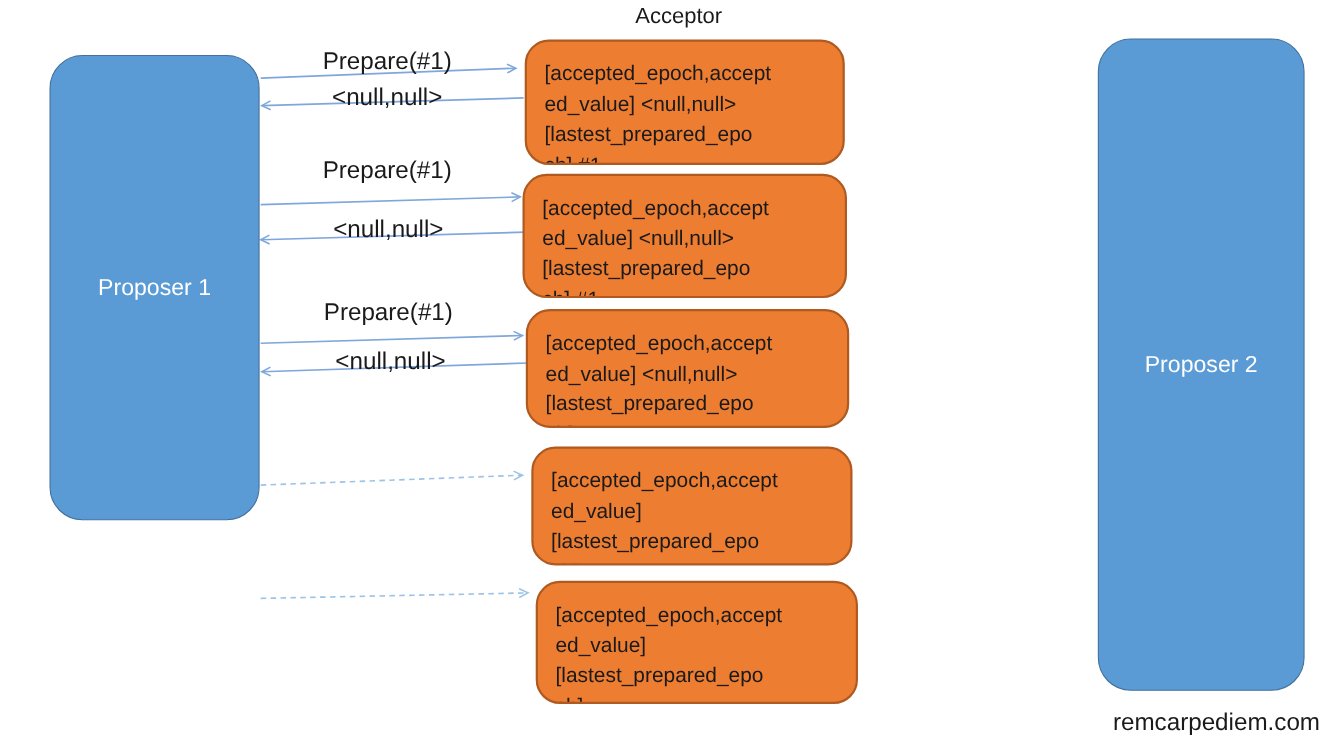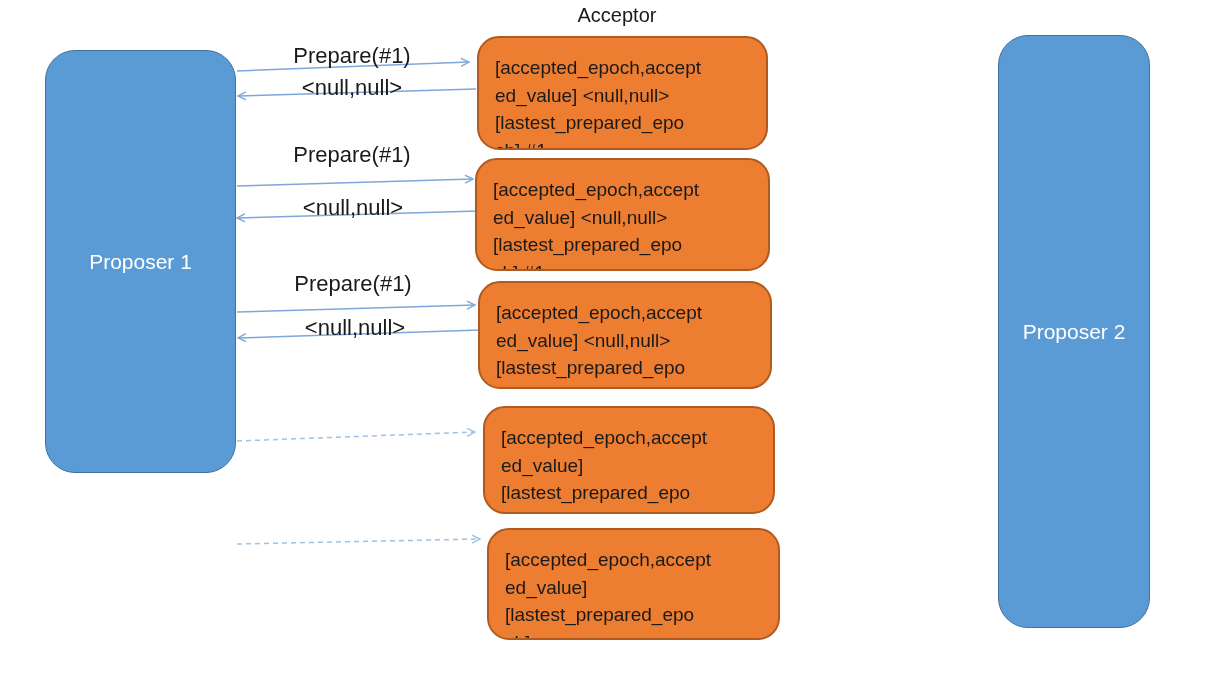--- a/index.html
+++ b/index.html
@@ -98,21 +98,21 @@
     <g stroke="#9DC3E6" stroke-width="1.5" fill="none" stroke-dasharray="5 4">
       <line x1="237" y1="441" x2="475" y2="432" marker-end="url(#headDashed)"></line>
       <line x1="237" y1="544" x2="480" y2="539" marker-end="url(#headDashed)"></line>
     </g>
   </svg>
 
   <div class="proposer" style="left:45px; top:50px; width:191px; height:423px;">
     <span>Proposer 1</span>
   </div>
 
-  <div class="proposer" style="left:998px; top:35px; width:152px; height:593px;">
+  <div class="proposer" style="left:998px; top:35px; width:188px; height:593px;">
     <span>Proposer 2</span>
   </div>
 
   <div class="diagram-title">Acceptor</div>
 
   <div class="acceptor-box" style="left:477px; top:36px;  width:291px; height:114px;">[accepted_epoch,accept
 ed_value] &lt;null,null&gt;
 [lastest_prepared_epo
 ch] #1</div>
   <div class="acceptor-box" style="left:475px; top:158px; width:295px; height:113px;">[accepted_epoch,accept
@@ -132,14 +132,15 @@
 [lastest_prepared_epo
 ch]</div>
 
   <div class="msg-label" style="left:352px; top:43px;">Prepare(#1)</div>
   <div class="msg-label" style="left:352px; top:75px;">&lt;null,null&gt;</div>
   <div class="msg-label" style="left:352px; top:142px;">Prepare(#1)</div>
   <div class="msg-label" style="left:353px; top:195px;">&lt;null,null&gt;</div>
   <div class="msg-label" style="left:353px; top:271px;">Prepare(#1)</div>
   <div class="msg-label" style="left:355px; top:315px;">&lt;null,null&gt;</div>
 
+  <div class="watermark">remcarpediem.com</div>
 
 </div>
 
 </body></html>

